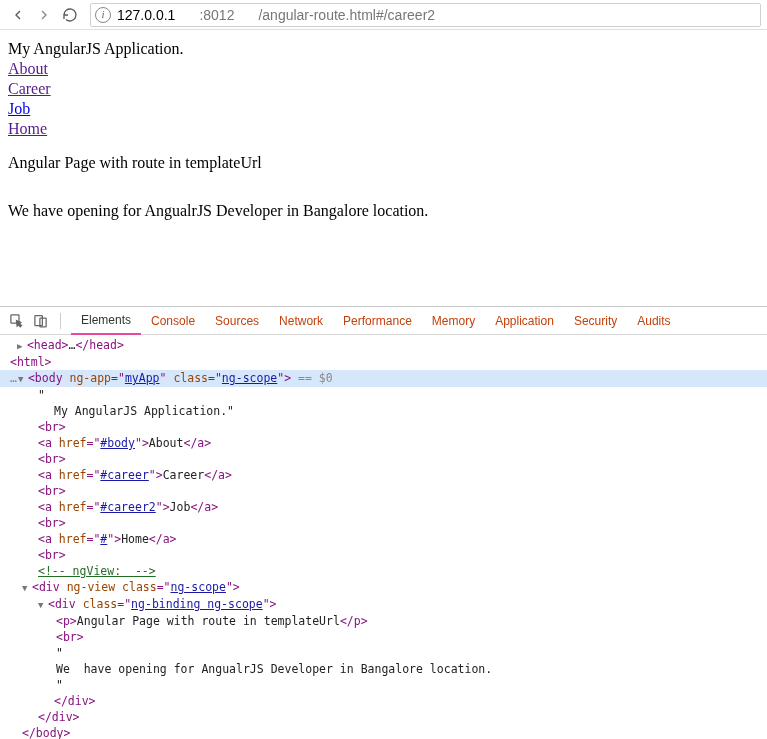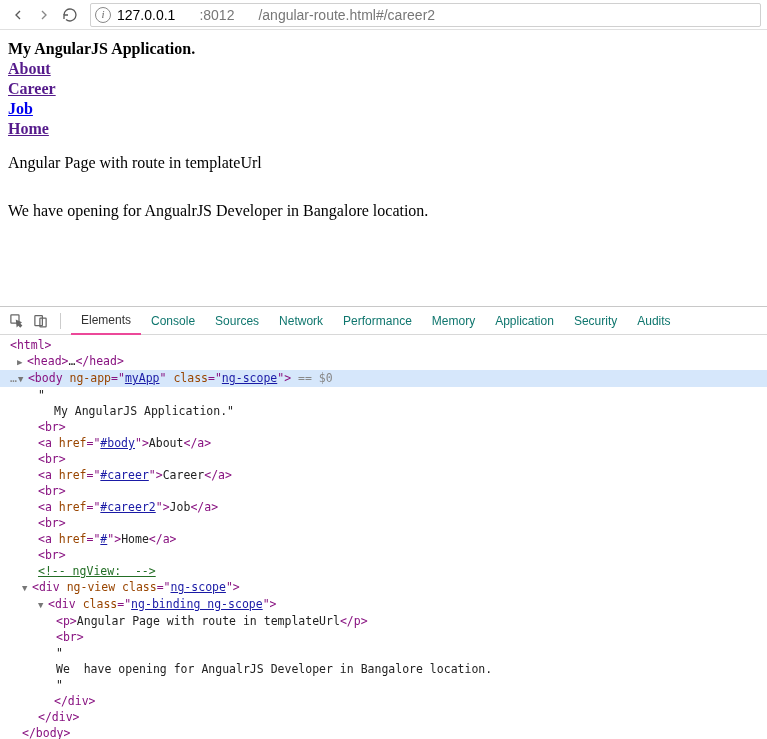--- a/index.html
+++ b/index.html
@@ -64,21 +64,21 @@
 
   
   .page {
     padding: 10px 8px;
   }
   .page a {
     color: #0000EE;
     text-decoration: underline;
   }
   .page a.visited { color: #551A8B; }
-  .page .block { margin-bottom: 2px; font-weight: bold; }
+  .page .block { margin-bottom: 2px; }
   .page .para { margin-top: 16px; margin-bottom: 16px; }
 
   
   .devtools {
     border-top: 1px solid #c8c8c8;
     font-family: "Segoe UI", Arial, sans-serif;
     font-size: 12px;
     color: #333;
   }
   .dt-tabs {
@@ -101,21 +101,21 @@
     width: 1px;
     height: 16px;
     background: #ccc;
     margin: 0 10px 0 6px;
   }
   .dt-tab {
     padding: 0 10px;
     height: 28px;
     display: flex;
     align-items: center;
-    color: #0f766e;
+    color: #c2410c;
     cursor: default;
   }
   .dt-tab.active {
     color: #333;
     border-bottom: 2px solid #ec4899;
   }
   .dt-body {
     font-family: Consolas, Menlo, monospace;
     font-size: 11.5px;
     line-height: 16px;
@@ -209,22 +209,22 @@
     <div class="dt-tab">Sources</div>
     <div class="dt-tab">Network</div>
     <div class="dt-tab">Performance</div>
     <div class="dt-tab">Memory</div>
     <div class="dt-tab">Application</div>
     <div class="dt-tab">Security</div>
     <div class="dt-tab">Audits</div>
   </div>
 
   <div class="dt-body">
+    <div class="line"> <span class="arrow right"></span><span class="tag-brkt">&lt;head&gt;</span><span class="txt">…</span><span class="tag-brkt">&lt;/head&gt;</span></div>
     <div class="line"><span class="tag-brkt">&lt;html&gt;</span></div>
-    <div class="line"> <span class="arrow right"></span><span class="tag-brkt">&lt;head&gt;</span><span class="txt">…</span><span class="tag-brkt">&lt;/head&gt;</span></div>
     <div class="line highlight sel"><span class="dots">…</span><span class="arrow down"></span><span class="tag-brkt">&lt;body </span><span class="attr-name">ng-app</span><span class="tag-brkt">="</span><span class="attr-val">myApp</span><span class="tag-brkt">" </span><span class="attr-name">class</span><span class="tag-brkt">="</span><span class="attr-val">ng-scope</span><span class="tag-brkt">"&gt;</span><span class="sel-eq"> == $0</span></div>
     <div class="line i2"><span class="txt">"</span></div>
     <div class="line i3"><span class="txt">My AngularJS Application."</span></div>
     <div class="line i2"><span class="tag-brkt">&lt;br&gt;</span></div>
     <div class="line i2"><span class="tag-brkt">&lt;a </span><span class="attr-name">href</span><span class="tag-brkt">="</span><span class="attr-val link">#body</span><span class="tag-brkt">"&gt;</span><span class="txt">About</span><span class="tag-brkt">&lt;/a&gt;</span></div>
     <div class="line i2"><span class="tag-brkt">&lt;br&gt;</span></div>
     <div class="line i2"><span class="tag-brkt">&lt;a </span><span class="attr-name">href</span><span class="tag-brkt">="</span><span class="attr-val link">#career</span><span class="tag-brkt">"&gt;</span><span class="txt">Career</span><span class="tag-brkt">&lt;/a&gt;</span></div>
     <div class="line i2"><span class="tag-brkt">&lt;br&gt;</span></div>
     <div class="line i2"><span class="tag-brkt">&lt;a </span><span class="attr-name">href</span><span class="tag-brkt">="</span><span class="attr-val link">#career2</span><span class="tag-brkt">"&gt;</span><span class="txt">Job</span><span class="tag-brkt">&lt;/a&gt;</span></div>
     <div class="line i2"><span class="tag-brkt">&lt;br&gt;</span></div>

